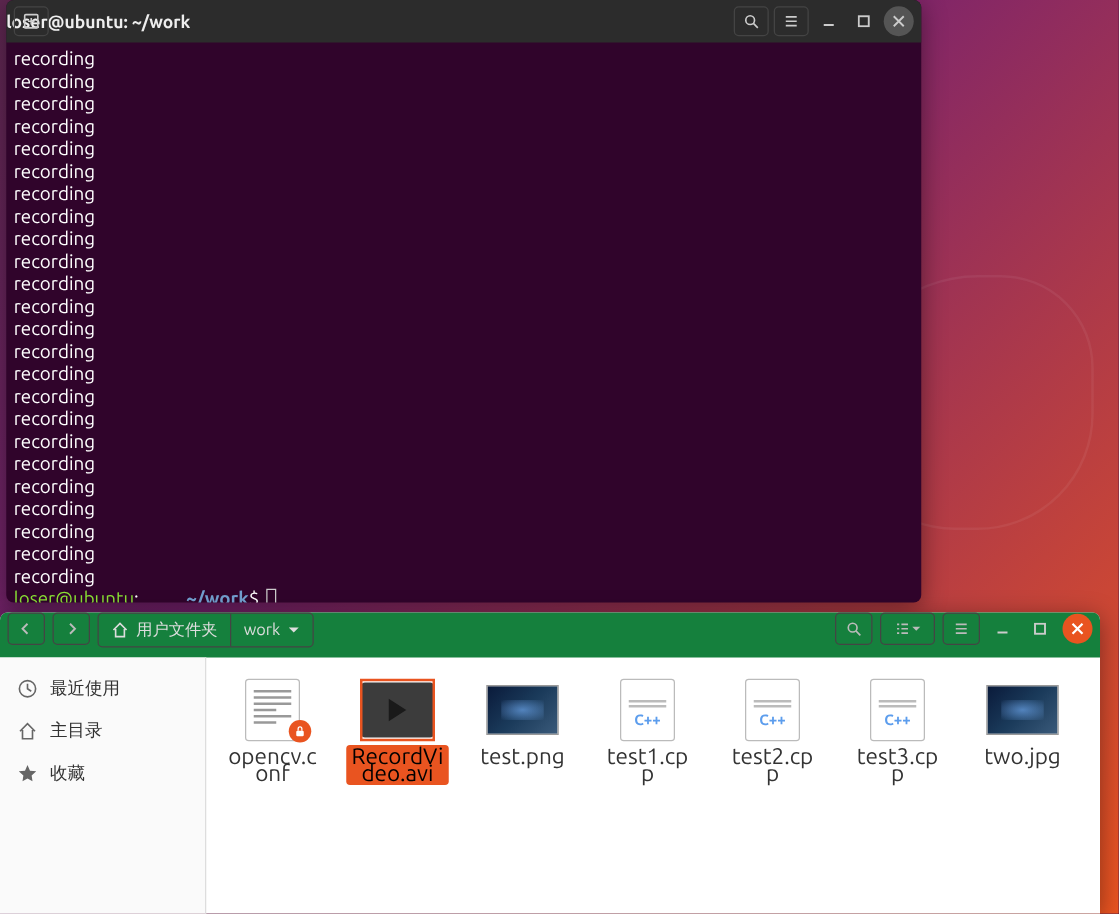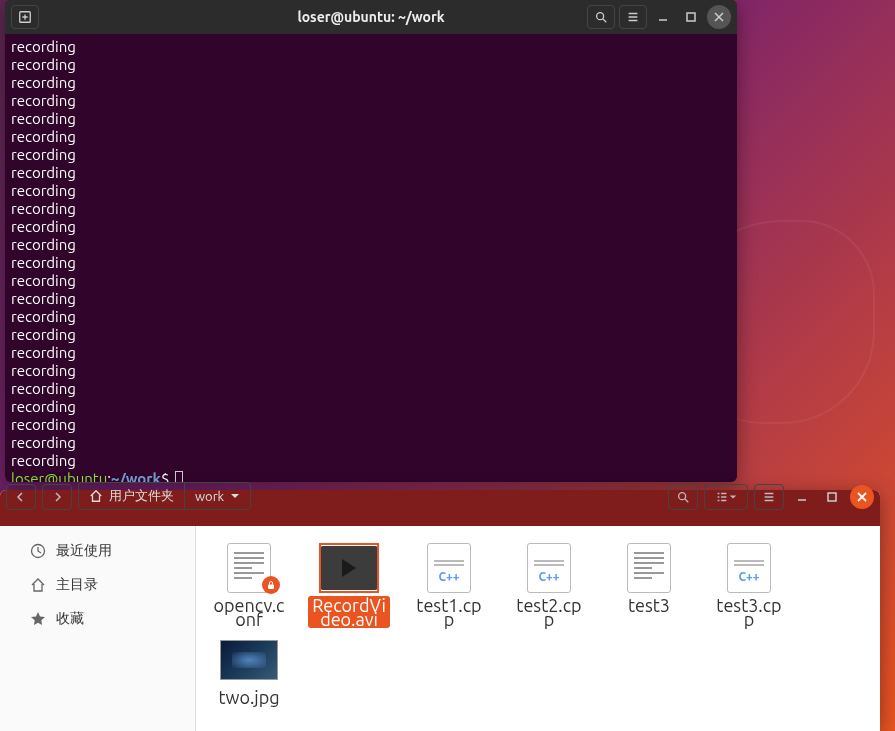--- a/index.html
+++ b/index.html
@@ -31,58 +31,58 @@
   display: flex; flex-direction: column;
   font-family: "Ubuntu Mono", monospace;
 }
 .term-titlebar {
   height: 34px; background: #2c2c2c;
   display: flex; align-items: center;
   border-radius: 6px 6px 0 0;
   color: #d4d4d4;
   position: relative;
 }
-.term-title { position: absolute; left: 0; right: 0; text-align: center; font-size: 14px; font-weight: bold; color: #eee; pointer-events: none; }
+.term-title { position: absolute; left: 0; right: 0; font-size: 14px; font-weight: bold; color: #eee; pointer-events: none; }
 .term-left-btn, .term-right-btns { display: flex; align-items: center; gap: 4px; z-index: 1; }
 .term-left-btn { margin-left: 6px; }
 .term-right-btns { margin-left: auto; margin-right: 6px; }
 .titlebar-btn {
   width: 28px; height: 24px; border-radius: 4px;
   display: flex; align-items: center; justify-content: center;
   color: #ccc; cursor: pointer; border: 1px solid #444;
 }
 .win-btn {
   width: 24px; height: 24px; border-radius: 50%;
   display: flex; align-items: center; justify-content: center;
   color: #ccc; cursor: pointer;
 }
 .win-btn.close { background: #555; }
 .term-body {
   flex: 1; padding: 4px 6px; color: #fff;
   font-size: 15px; line-height: 18px;
   overflow: hidden; white-space: pre;
 }
 .term-body .user { color: #8ae234; font-weight: normal; }
-.term-body .path { color: #729fcf; font-weight: bold; }
+.term-body .path { color: #729fcf; font-weight: bold; margin-left: 38px; }
 .term-body .sep { color: #fff; }
 .cursor { display: inline-block; width: 8px; height: 15px; border: 1px solid #ccc; margin-left: 2px; vertical-align: -2px; }
 
 
 .file-manager {
   position: absolute; left: 0; top: 490px; width: 880px; height: 241px;
   background: #fff;
   border-radius: 6px 6px 0 0;
   box-shadow: 0 4px 20px rgba(0,0,0,0.4);
   z-index: 3;
   display: flex; flex-direction: column;
 }
 .fm-titlebar {
-  height: 36px; background: #7f1d1d;
-  display: flex; align-items: flex-end; gap: 6px;
-  padding: 16px 6px;
+  height: 36px; background: #15803d;
+  display: flex; align-items: flex-start; gap: 6px;
+  padding: 0 6px;
   border-radius: 6px 6px 0 0;
   color: #ddd;
 }
 .nav-btn {
   width: 30px; height: 26px; border: 1px solid #444;
   border-radius: 4px; display: flex; align-items: center; justify-content: center;
   cursor: pointer; color: #bbb;
 }
 .path-bar {
   display: flex; align-items: center; height: 28px;
@@ -91,22 +91,22 @@
 }
 .path-seg {
   padding: 0 10px; height: 100%;
   display: flex; align-items: center; gap: 6px;
   border-right: 1px solid #444; cursor: pointer; font-size: 13px;
 }
 .path-seg:last-child { border-right: none; }
 .fm-right-btns { margin-left: auto; display: flex; align-items: center; gap: 6px; }
 .fm-body { flex: 1; display: flex; }
 .fm-sidebar {
-  width: 196px; background: #fafafa; border-right: 1px solid #ddd;
-  padding: 8px 16px;
+  width: 165px; background: #fafafa; border-right: 1px solid #ddd;
+  padding: 8px 0;
 }
 .sidebar-item {
   display: flex; align-items: center; gap: 10px;
   padding: 8px 14px; font-size: 14px; color: #333;
   cursor: pointer;
 }
 .sidebar-icon { width: 16px; height: 16px; display: flex; align-items: center; justify-content: center; color: #666; }
 
 .fm-content {
   flex: 1; padding: 16px 10px;
@@ -119,21 +119,21 @@
 }
 .file-icon-box {
   width: 58px; height: 48px; position: relative;
   display: flex; align-items: center; justify-content: center;
 }
 .file-label {
   font-size: 18px; text-align: center; color: #333;
   line-height: 14px; padding: 2px 4px; border-radius: 3px;
   word-break: break-all;
 }
-.file-item.selected .file-label { background: #e95420; color: #ffffff; }
+.file-item.selected .file-label { background: #e95420; color: #000000; }
 .file-item.selected .file-icon-box { outline: 2px solid #e95420; outline-offset: -1px; }
 
 .text-doc-icon {
   width: 44px; height: 50px;
   border: 1px solid #bbb; border-radius: 3px;
   background: #fff;
   display: flex; flex-direction: column; gap: 3px;
   padding: 8px 6px;
 }
 .text-doc-icon .line { height: 2px; background: #999; }
@@ -373,48 +373,41 @@
         <div class="file-item selected">
           <div class="file-icon-box">
             <div class="video-thumb">
               <div class="play-triangle"></div>
             </div>
           </div>
           <div class="file-label">RecordVideo.avi</div>
         </div>
         <div class="file-item">
           <div class="file-icon-box">
+            <div class="img-thumb"></div>
+          </div>
+          <div class="file-label">test.png</div>
+        </div>
+        <div class="file-item">
+          <div class="file-icon-box">
             <div class="cpp-icon"><div class="hdr">
                 <div></div>
                 <div></div>
               </div>C++</div>
           </div>
           <div class="file-label">test1.cpp</div>
         </div>
         <div class="file-item">
           <div class="file-icon-box">
             <div class="cpp-icon"><div class="hdr">
                 <div></div>
                 <div></div>
               </div>C++</div>
           </div>
           <div class="file-label">test2.cpp</div>
-        </div>
-        <div class="file-item">
-          <div class="file-icon-box">
-            <div class="text-doc-icon">
-              <div class="line"></div>
-              <div class="line"></div>
-              <div class="line"></div>
-              <div class="line short"></div>
-              <div class="line"></div>
-              <div class="line short"></div>
-            </div>
-          </div>
-          <div class="file-label">test3</div>
         </div>
         <div class="file-item">
           <div class="file-icon-box">
             <div class="cpp-icon"><div class="hdr">
                 <div></div>
                 <div></div>
               </div>C++</div>
           </div>
           <div class="file-label">test3.cpp</div>
         </div>

